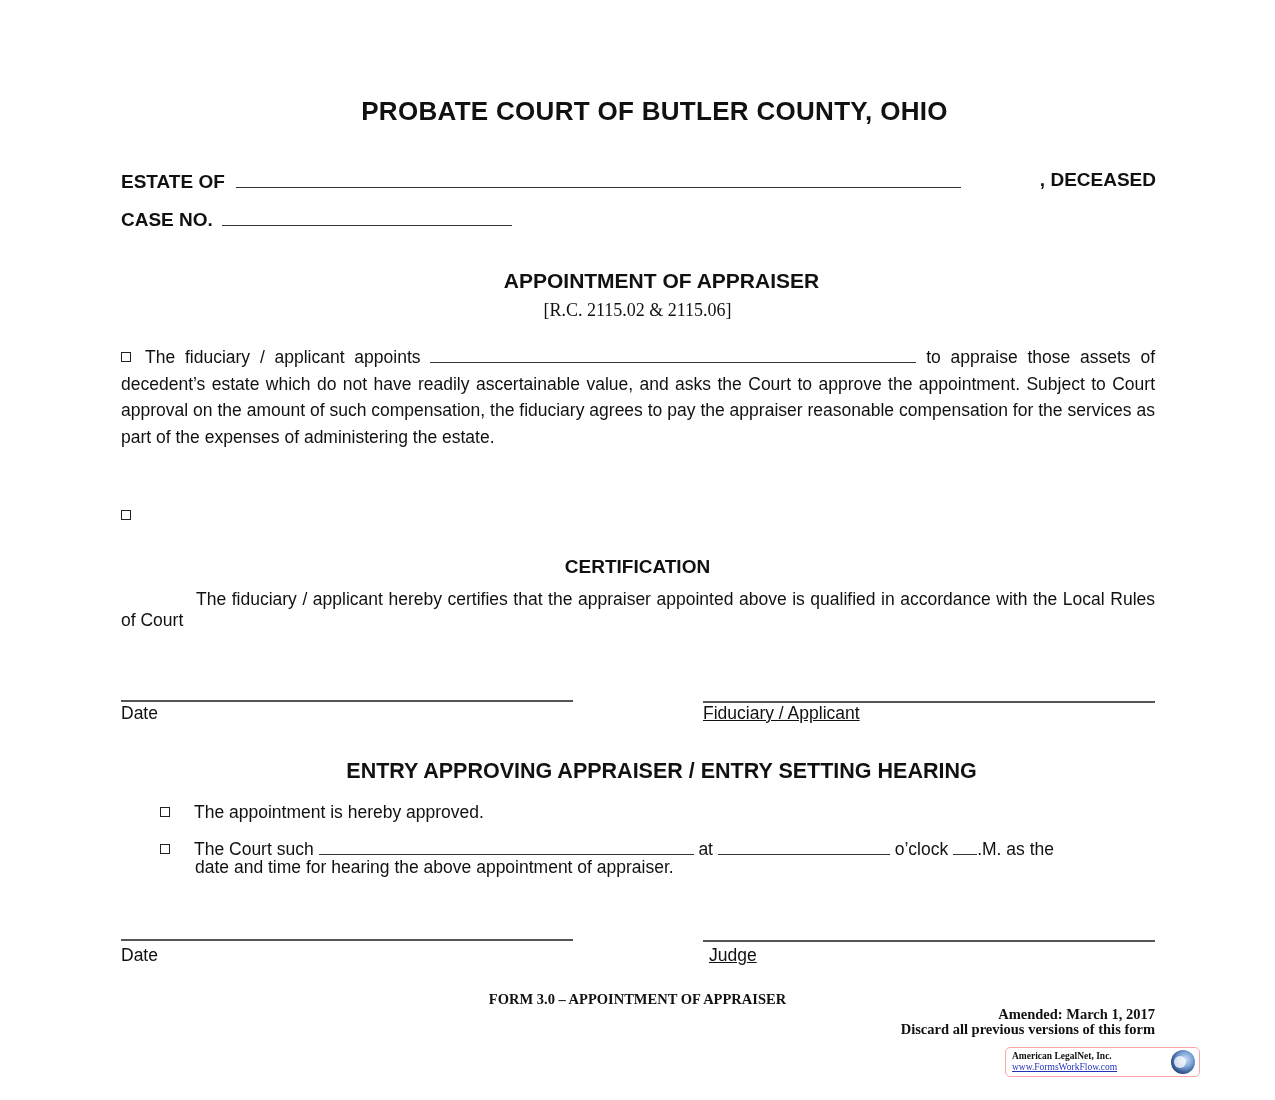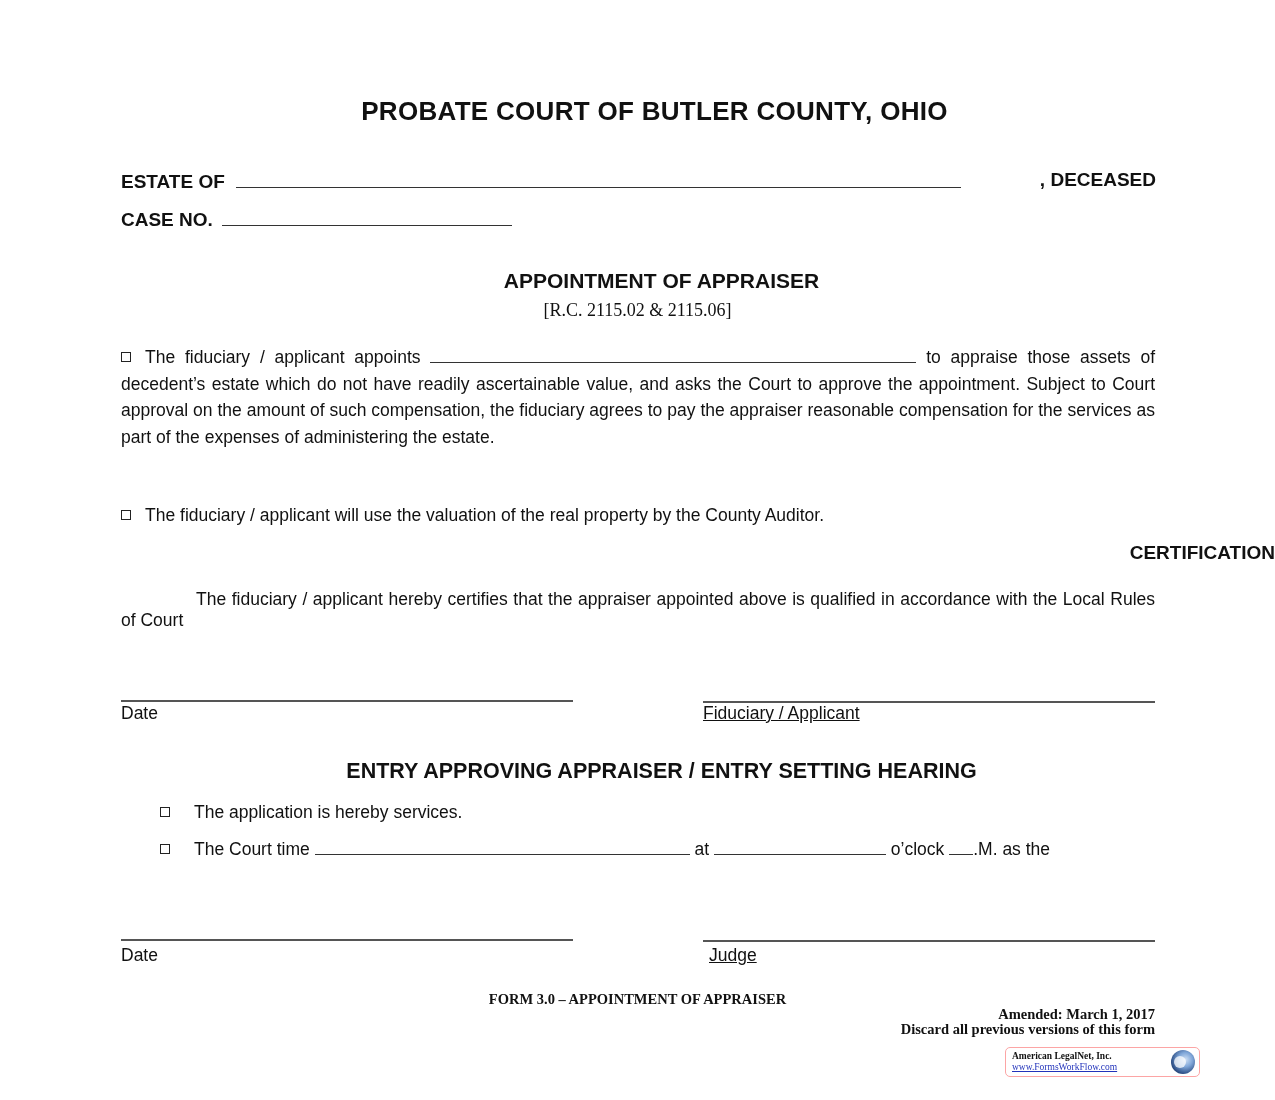--- a/index.html
+++ b/index.html
@@ -43,44 +43,45 @@
 <div class="abs serif" style="left:0; width:1275px; top:300px; text-align:center; font-size:18px;">[R.C. 2115.02 &amp; 2115.06]</div>
 
 <div class="abs body-text" style="left:121px; top:344px; width:1034px;">
   <span class="box"></span><span>The fiduciary / applicant appoints</span>
   <span class="uline" style="width:486px; height:17px;"></span>
   <span>to appraise those</span>
   <span>assets of decedent’s estate which do not have readily ascertainable value, and asks the Court to approve the appointment. Subject to Court approval on the amount of such compensation, the fiduciary agrees to pay the appraiser reasonable compensation for the services as part of the expenses of administering the estate.</span>
 </div>
 
 <div class="abs body-text" style="left:121px; top:502px; width:1034px;">
-  <span class="box"></span><span>The fiduciary / applicant will use the valuation of the real property by the County Auditor.</span>
+  <span class="box"></span>
 </div>
 
-<div class="abs" style="left:0; width:1275px; top:542px; text-align:right; font-weight:bold; font-size:19px;">CERTIFICATION</div>
+<div class="abs" style="left:0; width:1275px; top:556px; text-align:center; font-weight:bold; font-size:19px;">CERTIFICATION</div>
 <div class="abs" style="left:121px; top:589px; width:1034px; font-size:17.5px; line-height:21px; text-align:justify; text-indent:75px;">The fiduciary / applicant hereby certifies that the appraiser appointed above is qualified in accordance with the Local Rules of Court</div>
 
 <div class="abs sigline" style="left:121px; top:700px; width:452px;"></div>
 <div class="abs sig-label" style="left:121px; top:703px;">Date</div>
 <div class="abs sigline" style="left:703px; top:701px; width:452px;"></div>
 <div class="abs sig-label" style="left:703px; top:703px;text-decoration:underline;">Fiduciary / Applicant</div>
 
 <div class="abs sec-title" style="top:759px; font-size:21.5px;">ENTRY APPROVING APPRAISER / ENTRY SETTING HEARING</div>
 
 <div class="abs" style="left:160px; top:802px; font-size:17.5px;">
-  <span class="box" style="margin-right:24px;"></span><span>The application is hereby services.</span>
+  <span class="box" style="margin-right:24px;"></span><span>The appointment is hereby approved.</span>
 </div>
 
 <div class="abs" style="left:160px; top:839px; width:995px; font-size:17.5px; line-height:18px;">
-  <span class="box" style="margin-right:24px;"></span><span>The Court time</span>
+  <span class="box" style="margin-right:24px;"></span><span>The Court such</span>
   <span class="uline" style="width:375px; height:15px;"></span>
   <span>at</span>
   <span class="uline" style="width:172px; height:15px;"></span>
   <span>o’clock</span>
   <span class="uline" style="width:24px; height:15px;"></span><span>.M. as the</span>
+  <div style="margin-left:35px;">date and time for hearing the above appointment of appraiser.</div>
 </div>
 
 <div class="abs sigline" style="left:121px; top:939px; width:452px;"></div>
 <div class="abs sig-label" style="left:121px; top:945px;">Date</div>
 <div class="abs sigline" style="left:703px; top:940px; width:452px;"></div>
 <div class="abs sig-label" style="left:709px; top:945px;text-decoration:underline;">Judge</div>
 
 <div class="abs footer" style="left:0; width:1275px; top:991px; text-align:center;">FORM 3.0 – APPOINTMENT OF APPRAISER</div>
 <div class="abs footer" style="right:120px; top:1006px; text-align:right;">Amended: March 1, 2017</div>
 <div class="abs footer" style="right:120px; top:1021px; text-align:right;">Discard all previous versions of this form</div>

